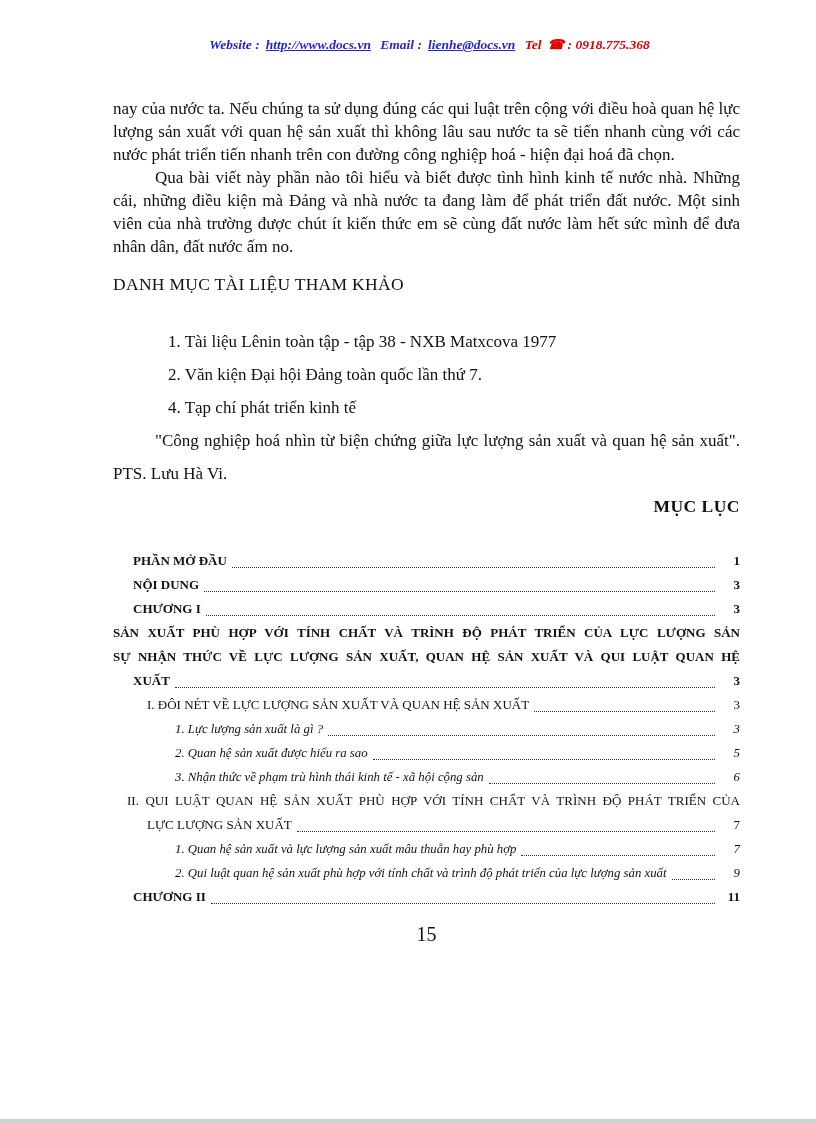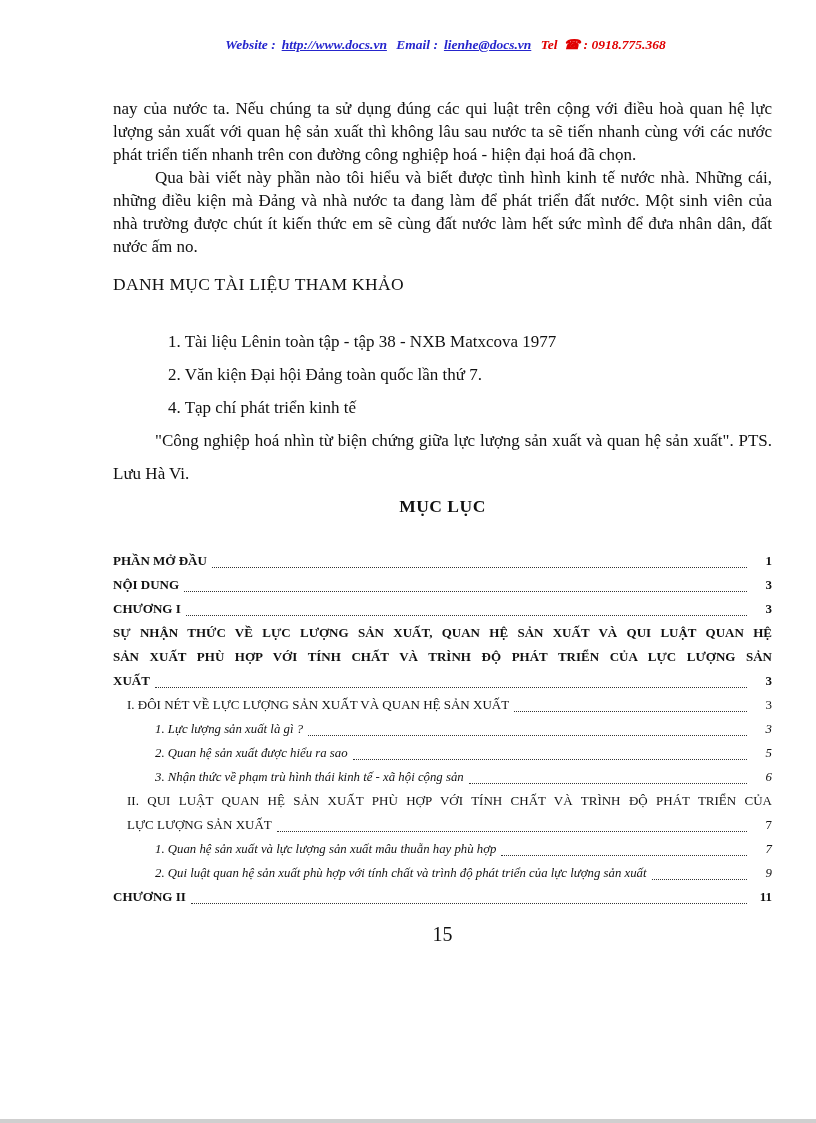--- a/index.html
+++ b/index.html
@@ -15,21 +15,21 @@
   }
   .page{
     position:relative;
     width:816px;
     height:1123px;
     background:#ffffff;
     margin:0 auto;
     overflow:hidden;
   }
   .content{
-    padding:36px 44px 0 113px;
+    padding:36px 76px 0 113px;
   }
   
   .doc-header{
     text-align:center;
     font-size:13.5px;
     font-style:italic;
     font-weight:bold;
     margin-bottom:44px;
     white-space:nowrap;
   }
@@ -59,35 +59,35 @@
   }
   .quote{
     font-size:17px;
     line-height:33px;
     text-align:justify;
     text-indent:42px;
   }
   .toc-title{
     font-size:17.5px;
     font-weight:bold;
-    text-align:center;
+    text-align:right;
     line-height:33px;
     margin:0 0 26px 0;
     letter-spacing:.5px;
   }
   
   .toc{
     font-size:13px;
     line-height:24px;
   }
   .toc-row{
     display:flex;
     align-items:flex-end;
   }
-  .toc-label{white-space:nowrap;}
+  .toc-label{white-space:nowrap;margin-left:20px;}
   .toc-dots{
     flex:1 1 auto;
     min-width:10px;
     border-bottom:1.5px dotted #333;
     margin:0 3px 5px 5px;
   }
   .toc-page{
     flex:0 0 auto;
     min-width:22px;
     text-align:right;
@@ -153,22 +153,22 @@
         <span class="toc-page">3</span>
       </div>
 
       <div class="toc-row bold">
         <span class="toc-label">CHƯƠNG  I</span>
         <span class="toc-dots"></span>
         <span class="toc-page">3</span>
       </div>
 
       <div class="toc-multi bold">
+        <div class="toc-line">SẢN XUẤT PHÙ HỢP VỚI TÍNH CHẤT VÀ TRÌNH ĐỘ PHÁT TRIỂN CỦA LỰC LƯỢNG SẢN</div>
         <div class="toc-line">SỰ NHẬN THỨC VỀ LỰC LƯỢNG SẢN XUẤT, QUAN HỆ SẢN XUẤT VÀ QUI LUẬT QUAN HỆ</div>
-        <div class="toc-line">SẢN XUẤT PHÙ HỢP VỚI TÍNH CHẤT VÀ TRÌNH ĐỘ PHÁT TRIỂN CỦA LỰC LƯỢNG SẢN</div>
         <div class="toc-row">
           <span class="toc-label">XUẤT</span>
           <span class="toc-dots"></span>
           <span class="toc-page">3</span>
         </div>
       </div>
 
       <div class="toc-row lvl1">
         <span class="toc-label">I. ĐÔI NÉT VỀ LỰC LƯỢNG SẢN XUẤT VÀ QUAN HỆ SẢN XUẤT</span>
         <span class="toc-dots"></span>

